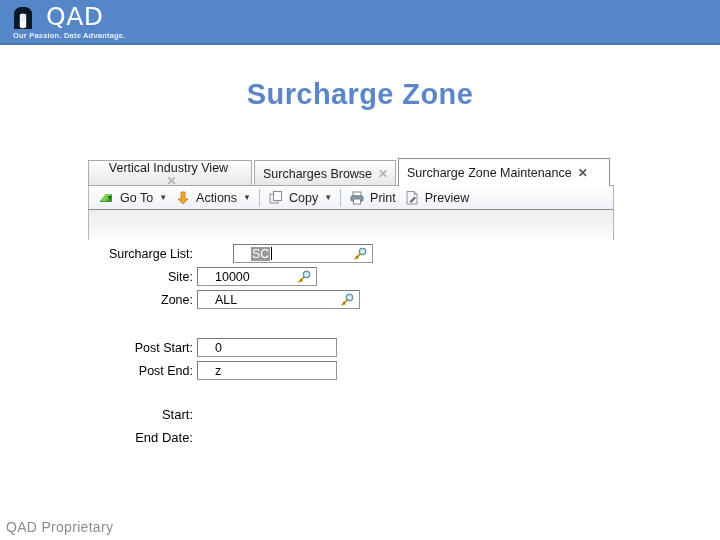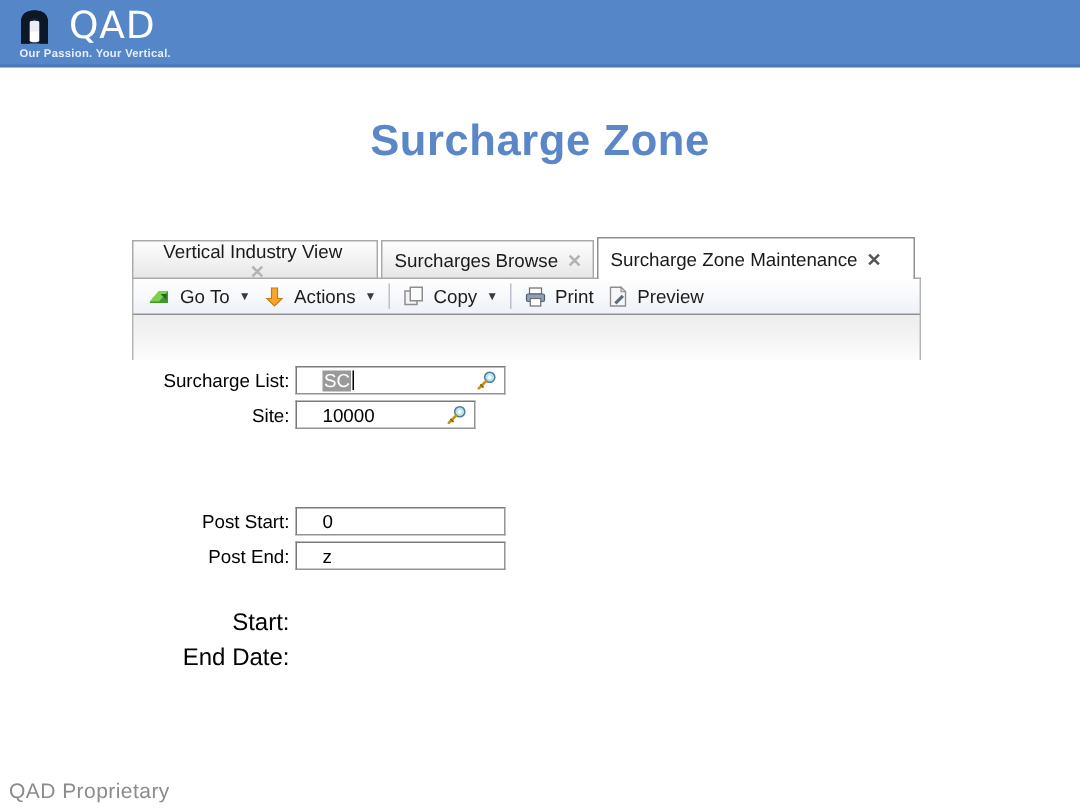--- a/index.html
+++ b/index.html
@@ -229,21 +229,21 @@
   }
   .lookup-icon {
     position: absolute;
     right: 5px; top: 2px;
     width: 14px; height: 14px;
   }
 
   .static-row {
     position: absolute;
     font-family: "Liberation Sans", sans-serif;
-    font-size: 16px;
+    font-size: 13px;
     color: #000000;
     text-align: right;
     white-space: nowrap;
   }
 
   
   .footer {
     position: absolute;
     left: 6px; top: 519px;
     font-family: "Liberation Sans", sans-serif;
@@ -258,21 +258,21 @@
 <div class="header-bar">
   <div class="logo">
     <svg class="logo-mark" viewBox="0 0 30 24">
       <path d="M2 23 L2 9 Q2 1 11 1 Q20 1 20 9 L20 23 L14.5 23 L14.5 9 Q14.5 6 11 6 Q7.5 6 7.5 9 L7.5 23 Z" fill="#0f1c2e"></path>
       <path d="M2 23 L2 11 Q2 1 11 1 Q20 1 20 11 L20 23 Z" fill="#14243a"></path>
       <circle cx="11" cy="15" r="7.2" fill="#ffffff"></circle>
       <path d="M11 7.8 A7.2 7.2 0 0 1 18.2 15 L3.8 15 A7.2 7.2 0 0 1 11 7.8 Z" fill="#e8eef7"></path>
       <path d="M2 23 L2 9 Q2 1 11 1 Q20 1 20 9 L20 23 L14.2 23 L14.2 9.2 Q14.2 6.2 11 6.2 Q7.8 6.2 7.8 9.2 L7.8 23 Z" fill="#0c1827"></path>
     </svg>
     <div class="logo-word">QAD</div>
-    <div class="logo-tagline">Our Passion. Your Vertical.</div>
+    <div class="logo-tagline">Our Passion. Date Advantage.</div>
   </div>
 </div>
 
 <div class="page-title">Surcharge Zone</div>
 
 <div class="app-window">
 
   <div class="tab-strip">
     <div class="tab-underline"></div>
 
@@ -353,21 +353,21 @@
       <span class="tb-label">Preview</span>
     </div>
 
   </div>
 
   <div class="toolbar-strip"></div>
 </div>
 
 <div class="form-area">
 
-  <div class="form-row" style="left:0px; top:0px;">
+  <div class="form-row" style="left:0px; top:0px;gap:36px;">
     <span class="f-label" style="width:105px;">Surcharge List:</span>
     <span class="f-input" style="width:140px;">
       <span class="f-value selected">SC</span>
       <span class="caret"></span>
       <svg class="lookup-icon" viewBox="0 0 14 14">
         <circle cx="9.5" cy="4.5" r="3.4" fill="#b9e2f2" stroke="#4f7d95" stroke-width="1"></circle>
         <circle cx="9.5" cy="4.5" r="1.3" fill="#ffffff" opacity="0.85"></circle>
         <path d="M7.2 6.9 L2.2 11.9" stroke="#c8920f" stroke-width="1.8" stroke-linecap="round"></path>
         <path d="M3.6 9.6 L5 11" stroke="#8a6408" stroke-width="1.2" stroke-linecap="round"></path>
       </svg>
@@ -380,20 +380,32 @@
       <span class="f-value">10000</span>
       <svg class="lookup-icon" viewBox="0 0 14 14">
         <circle cx="9.5" cy="4.5" r="3.4" fill="#b9e2f2" stroke="#4f7d95" stroke-width="1"></circle>
         <circle cx="9.5" cy="4.5" r="1.3" fill="#ffffff" opacity="0.85"></circle>
         <path d="M7.2 6.9 L2.2 11.9" stroke="#c8920f" stroke-width="1.8" stroke-linecap="round"></path>
         <path d="M3.6 9.6 L5 11" stroke="#8a6408" stroke-width="1.2" stroke-linecap="round"></path>
       </svg>
     </span>
   </div>
 
+  <div class="form-row" style="left:0px; top:46px;">
+    <span class="f-label" style="width:105px;">Zone:</span>
+    <span class="f-input" style="width:163px;">
+      <span class="f-value">ALL</span>
+      <svg class="lookup-icon" viewBox="0 0 14 14">
+        <circle cx="9.5" cy="4.5" r="3.4" fill="#b9e2f2" stroke="#4f7d95" stroke-width="1"></circle>
+        <circle cx="9.5" cy="4.5" r="1.3" fill="#ffffff" opacity="0.85"></circle>
+        <path d="M7.2 6.9 L2.2 11.9" stroke="#c8920f" stroke-width="1.8" stroke-linecap="round"></path>
+        <path d="M3.6 9.6 L5 11" stroke="#8a6408" stroke-width="1.2" stroke-linecap="round"></path>
+      </svg>
+    </span>
+  </div>
 
   <div class="form-row" style="left:0px; top:94px;">
     <span class="f-label" style="width:105px;">Post Start:</span>
     <span class="f-input" style="width:140px;">
       <span class="f-value">0</span>
     </span>
   </div>
 
   <div class="form-row" style="left:0px; top:117px;">
     <span class="f-label" style="width:105px;">Post End:</span>

